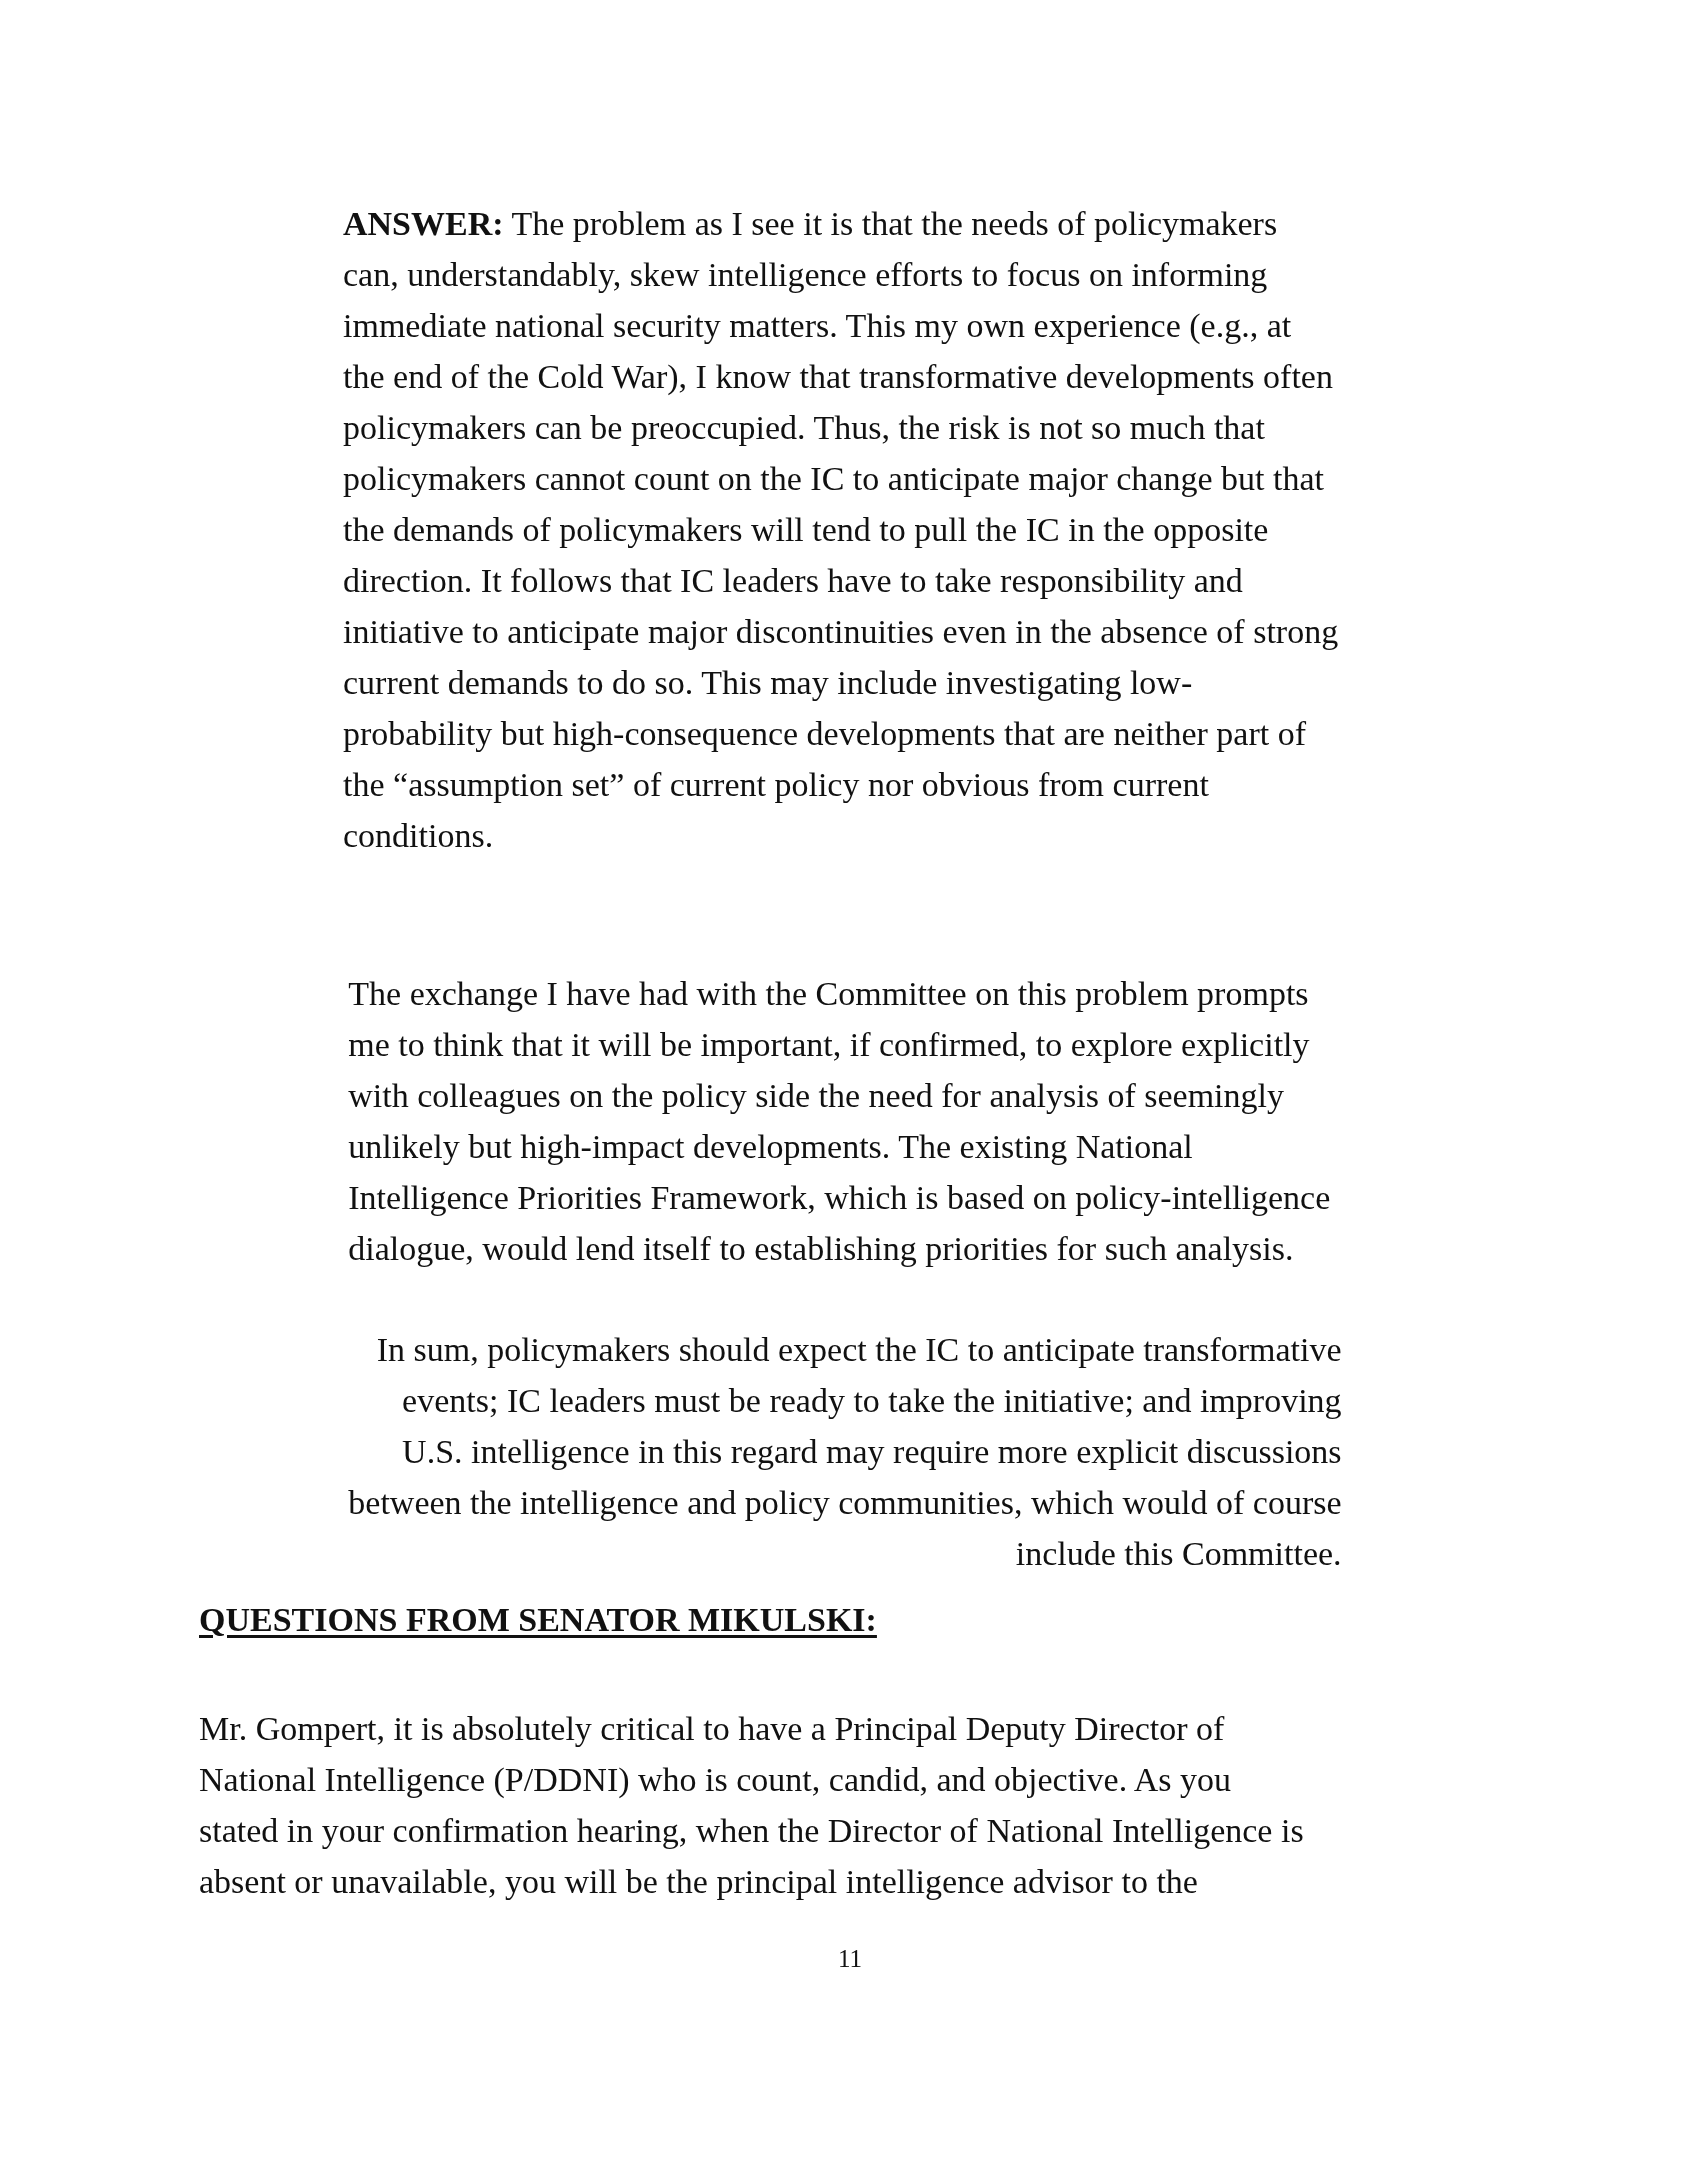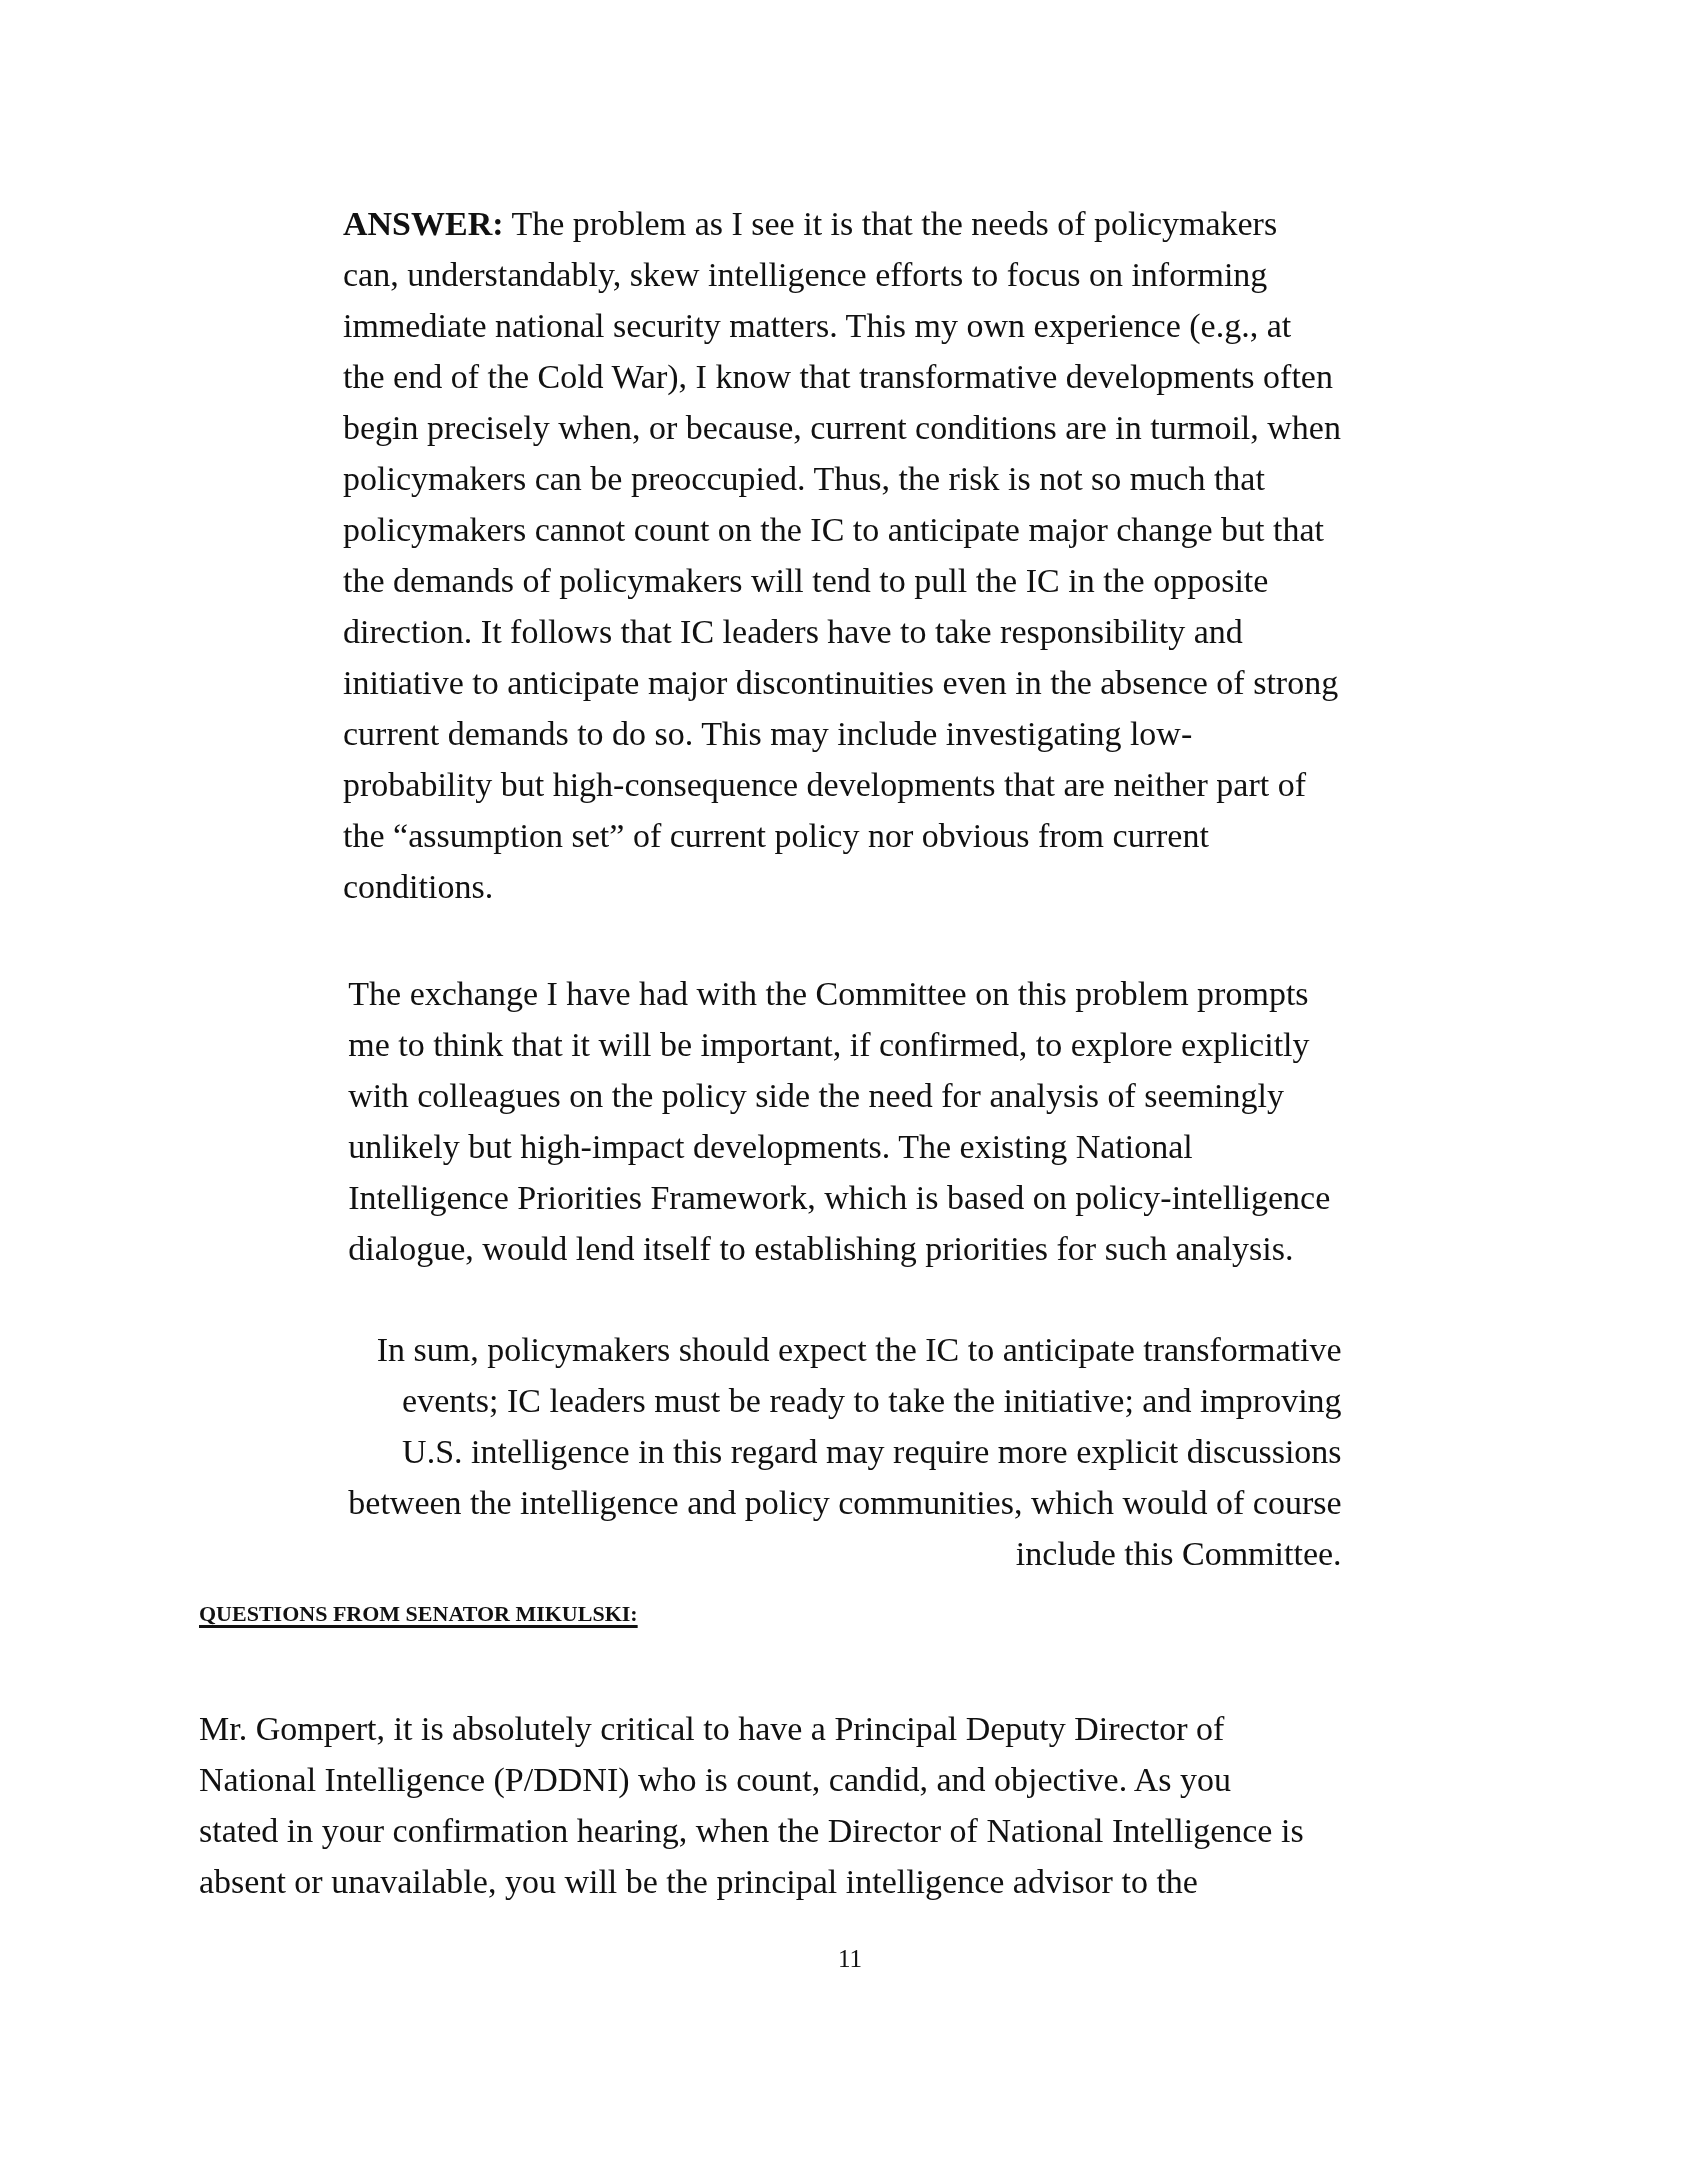--- a/index.html
+++ b/index.html
@@ -42,21 +42,21 @@
       font-weight: bold;
     }
     .p1 { position: absolute; left: 0; top: 0; }
     .p2 { position: absolute; left: 5.3px; top: 770px; }
     .p3 { position: absolute; left: 5.3px; top: 1126px; text-align: right; }
 
     .section-heading {
       position: absolute;
       left: 199px;
       top: 1577px;
-      font-size: 22px;
+      font-size: 34px;
       font-weight: bold;
       text-decoration: underline;
       text-decoration-thickness: 3.3px;
       text-underline-offset: 4px;
       margin: 0;
       white-space: nowrap;
     }
     .question-block {
       position: absolute;
       left: 199px;
@@ -76,21 +76,20 @@
 
 <div class="page">
 
   <div class="answer-block">
 
     <p class="para p1">
       <span class="line"><span class="answer-label">ANSWER:</span><span> The problem as I see it is that the needs of policymakers</span></span>
       <span class="line">can, understandably, skew intelligence efforts to focus on informing</span>
       <span class="line">immediate national security matters.  This my own experience (e.g., at</span>
       <span class="line">the end of the Cold War), I know that transformative developments often</span>
-      <span class="line">begin precisely when, or because, current conditions are in turmoil, when</span>
       <span class="line">policymakers can be preoccupied.  Thus, the risk is not so much that</span>
       <span class="line">policymakers cannot count on the IC to anticipate major change but that</span>
       <span class="line">the demands of policymakers will tend to pull the IC in the opposite</span>
       <span class="line">direction.  It follows that IC leaders have to take responsibility and</span>
       <span class="line">initiative to anticipate major discontinuities even in the absence of strong</span>
       <span class="line">current demands to do so.  This may include investigating low-</span>
       <span class="line">probability but high-consequence developments that are neither part of</span>
       <span class="line">the “assumption set” of current policy nor obvious from current</span>
       <span class="line">conditions.</span>
     </p>

